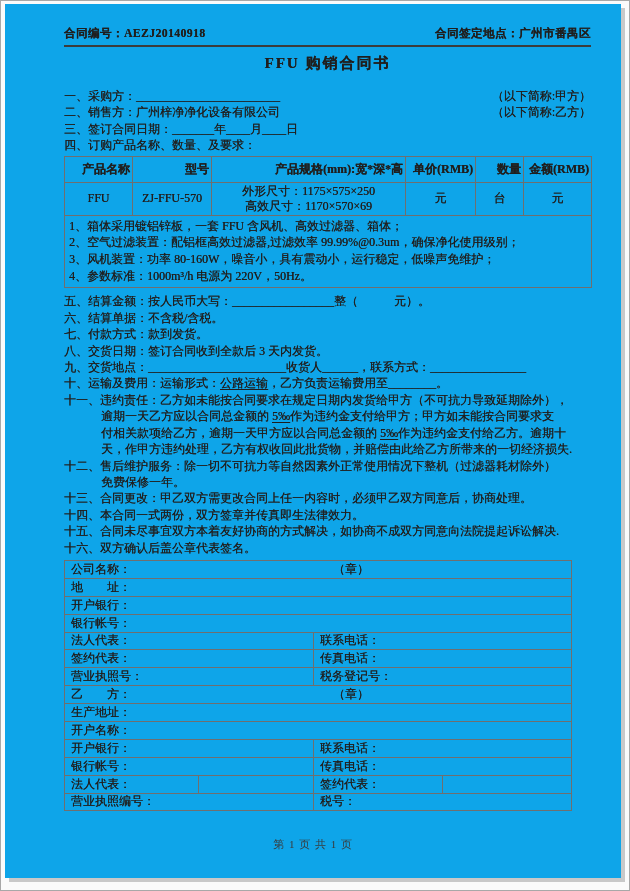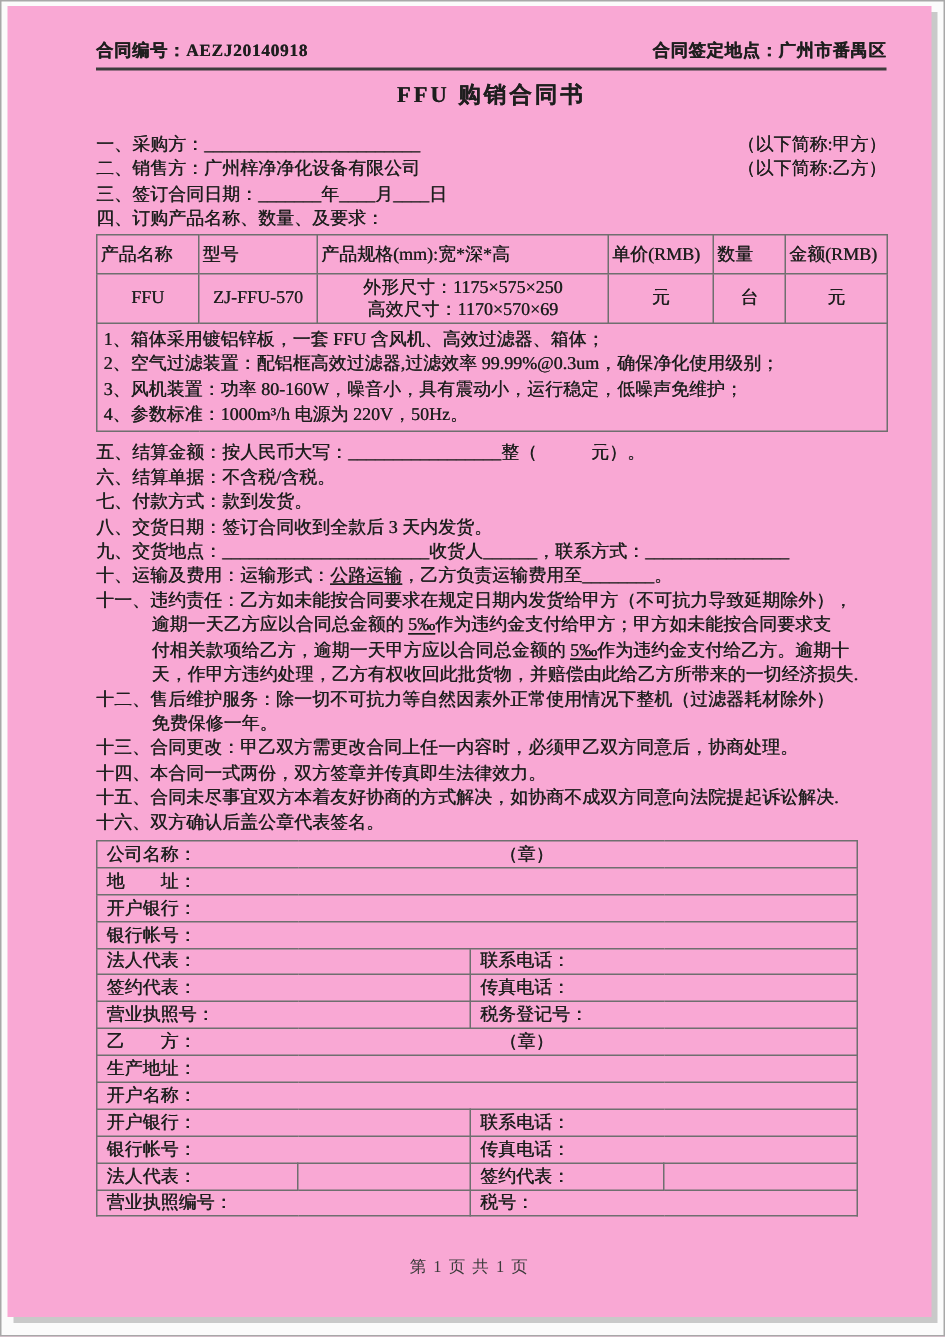--- a/index.html
+++ b/index.html
@@ -5,42 +5,42 @@
   html,body { margin:0; padding:0; }
   body {
     width:630px; height:891px; position:relative;
     background:#fbfbfb;
     font-family:"Liberation Serif","DejaVu Serif",serif;
     color:#1e1e1e;
   }
   .frame { position:absolute; inset:0; border:1px solid #a8a8a8; pointer-events:none; z-index:5; }
   .page {
     position:absolute; left:5px; top:4px; width:616px; height:874px;
-    background:#f9a8d4; box-shadow:4px 4px 0 0 #c9c9c9;
+    background:#0ea5e9; box-shadow:4px 4px 0 0 #c9c9c9;
   }
   .content {
     padding:22px 0 0 59px; width:527px;
     text-shadow:0.25px 0 0 #2a2a2a;
   }
   .doc-header { display:flex; justify-content:space-between; font-size:11.5px; font-weight:bold; letter-spacing:0.5px; }
   .header-rule { border-bottom:2px solid #3c3c3c; margin-top:4px; }
   .doc-title { text-align:center; font-size:15px; font-weight:bold; letter-spacing:2px; margin-top:7px; }
   .clauses { margin-top:15px; font-size:12px; }
   .clauses2 { margin-top:5px; font-size:12px; }
   .line { line-height:16.4px; white-space:nowrap; }
   .flexline { display:flex; justify-content:space-between;align-items:center; }
   .paren { font-weight:normal; }
   .cont { padding-left:37px; }
   .u { text-decoration:underline; text-underline-offset:2px; }
 
   table { border-collapse:collapse; table-layout:fixed; }
   td,th { border:1px solid #6f6f6f; font-weight:normal; }
 
   .ptable { width:527px; margin-top:2px; font-size:12px; }
-  .ptable th { height:25px; text-align:left; padding:0 2px; }
+  .ptable th { height:25px; text-align:right; padding:0 2px;font-weight:bold; }
   .ptable .cell-c { text-align:center; vertical-align:middle; height:30px; }
   .spec div { text-align:center; line-height:14.5px; }
   .notes-cell { padding:2px 4px 3px 4px; }
   .notes-cell div { line-height:16.7px; white-space:nowrap; }
 
   .sig { width:507px; margin-top:4px; font-size:12px; }
   .sig td { height:16.9px; padding:0 0 0 6px; line-height:15px; overflow:hidden; }
   .sealrow { position:relative; }
   .seal { position:absolute; left:262px; top:0; }
 

